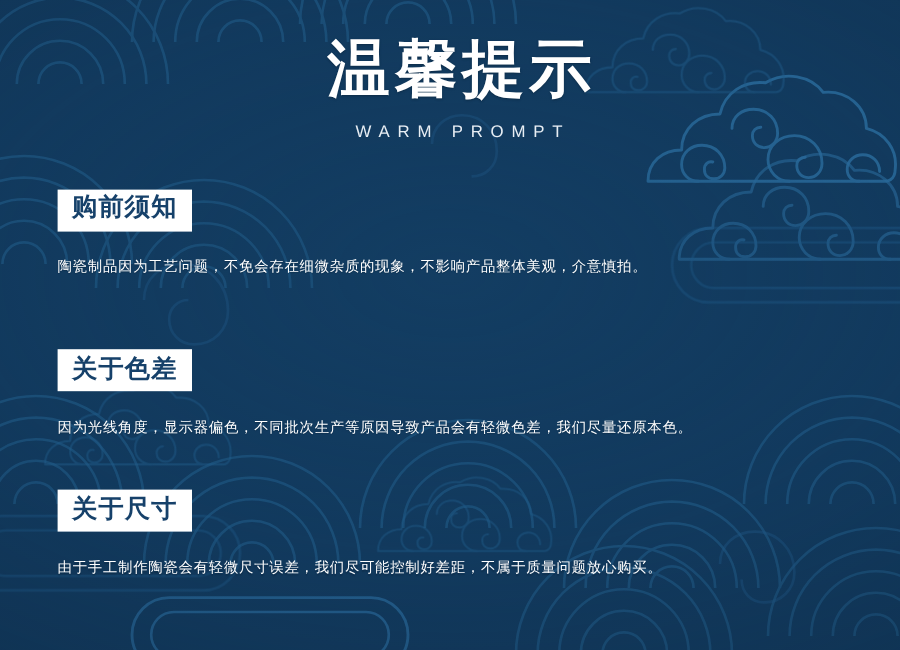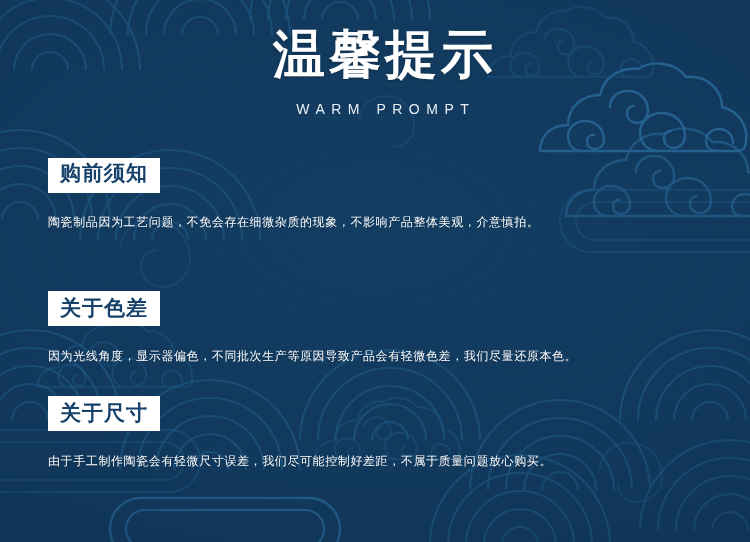--- a/index.html
+++ b/index.html
@@ -58,21 +58,21 @@
   
   .header {
     position: absolute;
     top: 30px;
     left: 0;
     width: 750px;
     text-align: center;
   }
 
   .title-cn {
-    font-family: Liberation Mono, monospace;
+    font-family: Liberation Serif, serif;
     font-size: 52px;
     line-height: 58px;
     font-weight: 700;
     color: #ffffff;
     letter-spacing: 4px;
     text-shadow: 0 1px 2px rgba(0,0,0,0.25);
     padding-left: 20px;
   }
 
   .title-en {
@@ -88,21 +88,21 @@
 
   
   .section {
     position: absolute;
     left: 48px;
     width: 662px;
   }
 
   .section.s1 { top: 158px; font-family: Liberation Mono, monospace; }
   .section.s2 { top: 291px; }
-  .section.s3 { top: 396px; }
+  .section.s3 { top: 408px; }
 
   .badge {
     display: inline-block;
     background: #ffffff;
     color: #16416a;
     font-size: 21px;
     line-height: 24px;
     font-weight: 700;
     padding: 5px 12px 6px 12px;
     letter-spacing: 1px;

